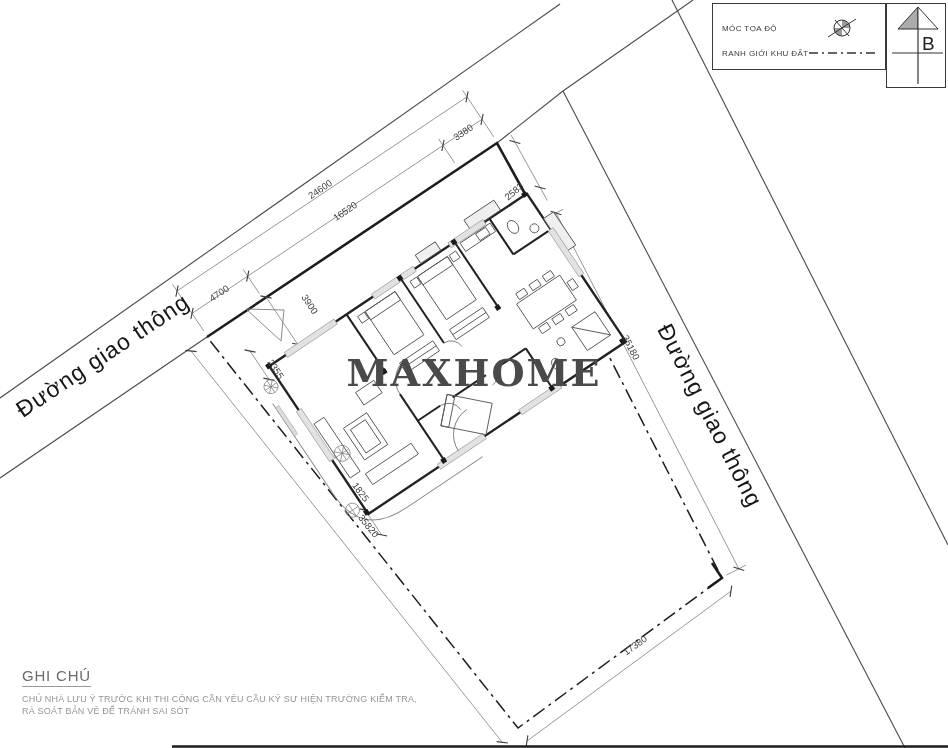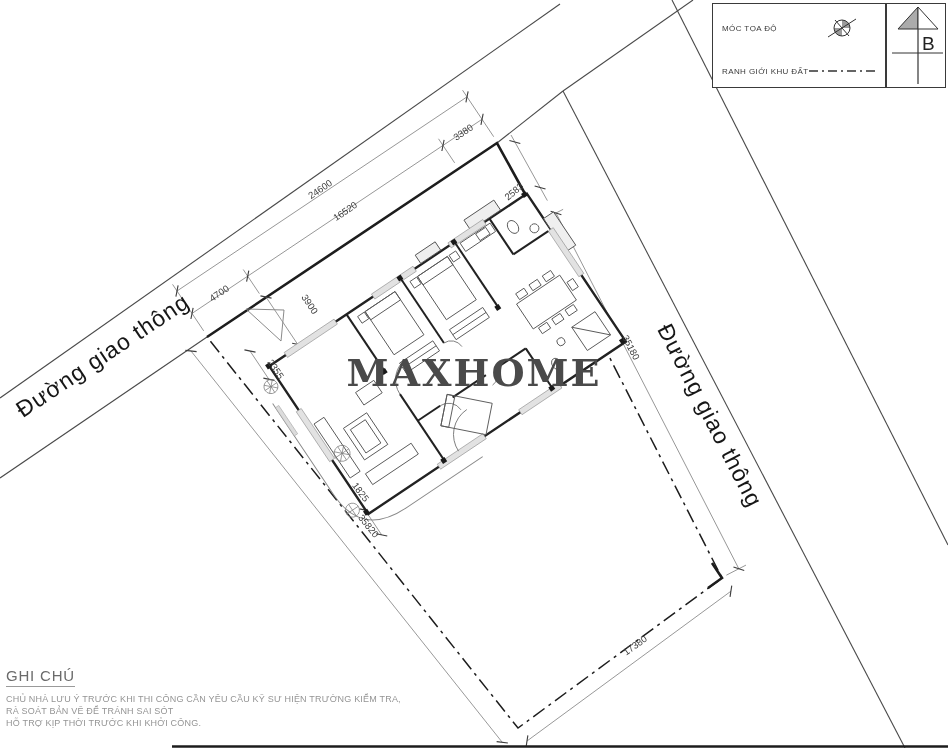--- a/index.html
+++ b/index.html
@@ -2,29 +2,29 @@
 <html><head>
 <meta charset="utf-8">
 <style>
   html,body{margin:0;padding:0;background:#fff;width:948px;height:748px;overflow:hidden;
     font-family:"Liberation Sans",sans-serif;}
   .stage{position:absolute;left:0;top:0;width:948px;height:748px;background:#ffffff;}
   svg text{font-family:"Liberation Sans",sans-serif;}
   .dim-label{font-size:9.5px;fill:#3c3c3c;}
   .road-label{font-size:23px;fill:#161616;letter-spacing:1px;}
   .watermark{font-family:"DejaVu Serif",serif;font-weight:bold;font-size:38px;fill:#4a4a4a;letter-spacing:2px;}
-  .legend{position:absolute;left:712px;top:3px;width:174px;height:85px;border:1.5px solid #3a3a3a;
+  .legend{position:absolute;left:712px;top:3px;width:174px;height:67px;border:1.5px solid #3a3a3a;
     background:#fff;box-sizing:border-box;padding:14px 9px 6px 9px;display:flex;flex-direction:column;justify-content:space-between;}
   .legend-row{display:flex;justify-content:space-between;align-items:center;height:20px;}
   .legend-label{font-size:8px;color:#3a3a3a;letter-spacing:.4px;white-space:nowrap;}
   .legend-sym{width:68px;display:flex;justify-content:center;align-items:center;}
   .northbox{position:absolute;left:886px;top:3px;width:60px;height:85px;border:1.5px solid #3a3a3a;
     background:#fff;box-sizing:border-box;}
   .north-label{position:absolute;left:35px;top:29px;font-size:19px;color:#222;}
-  .notes{position:absolute;left:6px;top:667px;width:400px;}
+  .notes{position:absolute;left:22px;top:667px;width:400px;}
   .notes-title{display:inline-block;font-size:15px;color:#6b6b6b;letter-spacing:.8px;
     border-bottom:1px solid #9a9a9a;padding-bottom:2px;margin-bottom:6px;}
   .notes-line{font-size:9px;color:#949494;line-height:1.35;letter-spacing:.2px;white-space:nowrap;}
   .notes-gap{margin-top:5px;}
 </style>
 </head>
 <body>
 
 <div class="stage">
 
@@ -311,16 +311,15 @@
     <line x1="5" y1="49" x2="56" y2="49" stroke="#333" stroke-width="1"></line>
   </svg>
   <span class="north-label">B</span>
 </div>
 
 
 <div class="notes">
   <div class="notes-title">GHI CHÚ</div>
   <div class="notes-line">CHỦ NHÀ LƯU Ý TRƯỚC KHI THI CÔNG CẦN YÊU CẦU KỸ SƯ HIỆN TRƯỜNG KIỂM TRA,</div>
   <div class="notes-line">RÀ SOÁT BẢN VẼ ĐỂ TRÁNH SAI SÓT</div>
-  <div class="notes-line">HỖ TRỢ KỊP THỜI TRƯỚC KHI KHỞI CÔNG.</div>
 </div>
 
 </div>
 
 </body></html>

